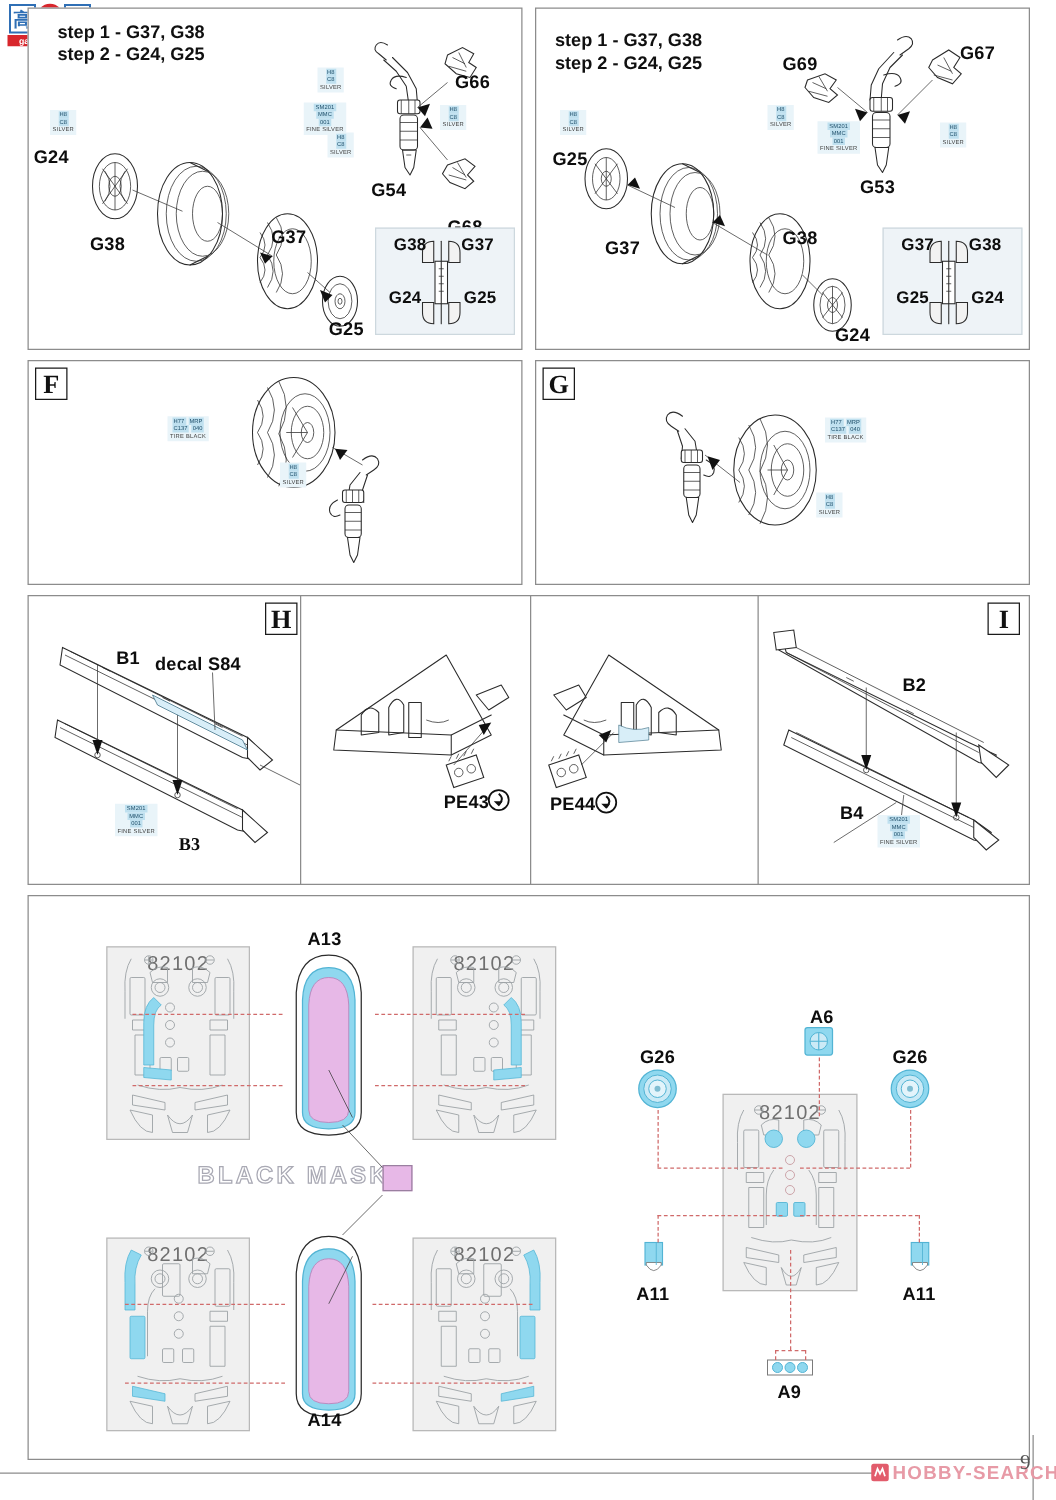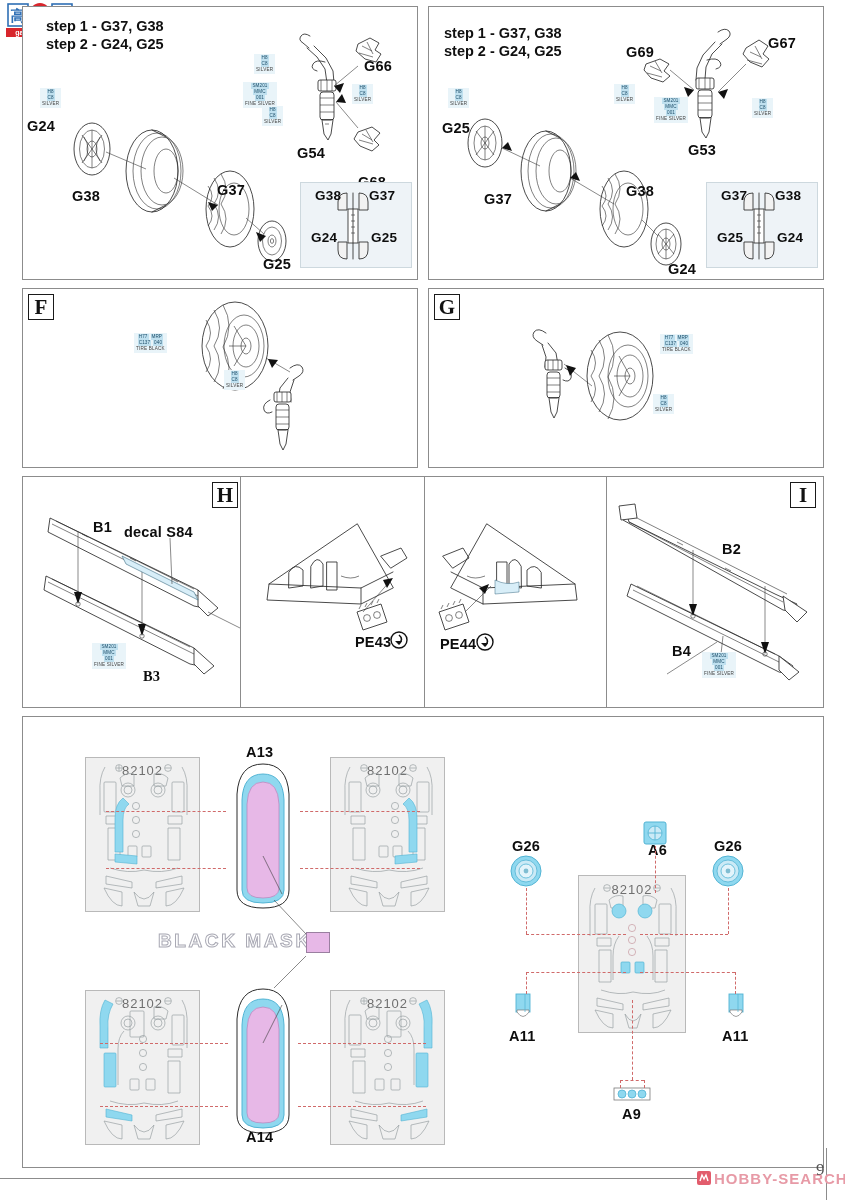--- a/index.html
+++ b/index.html
@@ -53,21 +53,21 @@
 
   
   .inset{
     position:absolute;background:#eef3f7;border:1px solid #cdd8de;box-sizing:border-box;
   }
 
   
   .masksheet{position:absolute;background:#f0f0f0;border:1px solid #b9b9b9;box-sizing:border-box;}
   .maskcode{
     position:absolute;left:0;right:0;text-align:center;
-    font-family:"Liberation Sans",sans-serif;font-size:13px;color:#6f6f6f;
+    font-family:"Liberation Sans",sans-serif;font-size:16px;color:#6f6f6f;
     letter-spacing:1px;font-weight:400;
   }
   .dashline{position:absolute;border-top:1.4px dashed #d06a6a;}
   .dashlinev{position:absolute;border-left:1.4px dashed #d06a6a;}
 
   .liquidmask{
     position:absolute;font-weight:700;font-size:19px;letter-spacing:2.6px;
     color:transparent;-webkit-text-stroke:1px #a9a9b4;
     font-family:"Liberation Sans",sans-serif;white-space:nowrap;
   }
@@ -862,21 +862,21 @@
         <circle cx="53" cy="64" r="3.6"></circle>
         <circle cx="53" cy="76" r="3.6"></circle>
       </g>
       <g fill="#8fd8ef" stroke="#52b4d4" stroke-width=".7">
         <rect x="42" y="86" width="9" height="11" rx="1"></rect>
         <rect x="56" y="86" width="9" height="11" rx="1"></rect>
       </g>
     </svg>
   </div>
 
-  <div class="plabel lg" style="left:648px;top:806px;margin-top:36px;">A6</div>
+  <div class="plabel lg" style="left:648px;top:806px;">A6</div>
   <svg class="art" style="left:642px;top:820px;width:26px;height:26px" viewBox="0 0 26 26">
     <rect x="2" y="2" width="22" height="22" rx="2" fill="#8fd8ef" stroke="#52b4d4" stroke-width="1"></rect>
     <circle cx="13" cy="13" r="7" fill="#cbeaf6" stroke="#52b4d4" stroke-width=".8"></circle>
     <path d="M13 6 l0 14 M6 13 l14 0" stroke="#52b4d4" stroke-width=".9"></path>
   </svg>
 
   <div class="plabel lg" style="left:512px;top:838px;">G26</div>
   <svg class="art" style="left:508px;top:853px;width:36px;height:36px" viewBox="0 0 36 36">
     <circle cx="18" cy="18" r="15" fill="#8fd8ef" stroke="#52b4d4" stroke-width="1"></circle>
     <circle cx="18" cy="18" r="11" fill="#cbeaf6" stroke="#52b4d4" stroke-width=".8"></circle>

